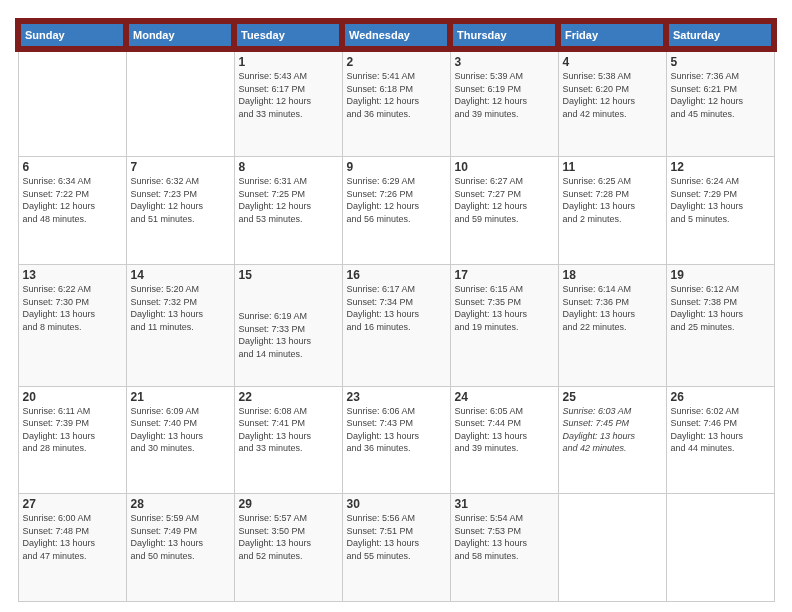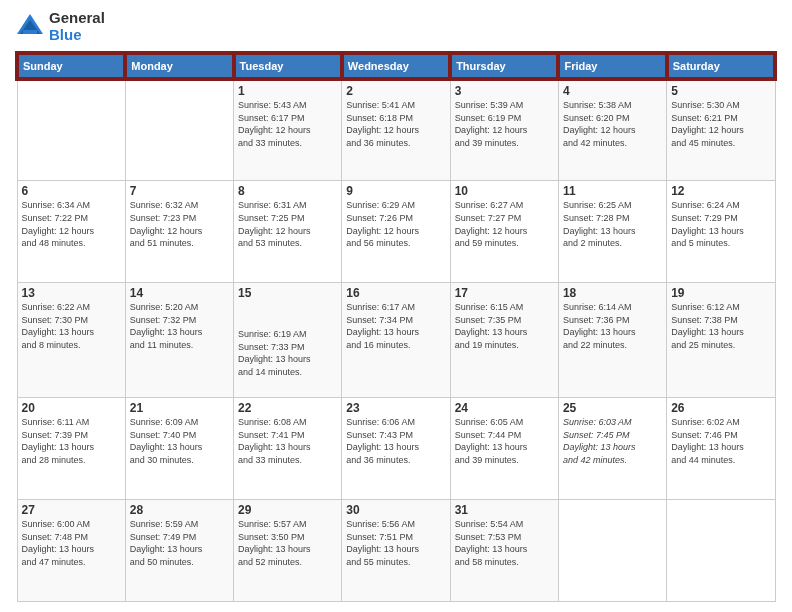--- a/index.html
+++ b/index.html
@@ -66,21 +66,21 @@
       flex: 1;
       table-layout: fixed;
     }
     .calendar-table thead th {
       background-color: #3a7abf;
       color: #fff;
       font-size: 11px;
       font-weight: bold;
       padding: 5px 4px;
       text-align: left;
-      border: 4px solid #7f1d1d;
+      border: 6px solid #7f1d1d;
     }
     .calendar-table tbody td {
       border: 1px solid #ccc;
       vertical-align: top;
       padding: 3px 4px;
       font-size: 9.5px;
       color: #333;
       height: 88px;
       background: #fff;
     }
@@ -101,31 +101,20 @@
     }
     .empty-cell {
       background: #fff !important;
     }
   </style>
 </head>
 <body>
 
 <div class="page">
   <div class="header">
-    <div class="logo">
-      <svg class="logo-icon" viewBox="0 0 30 30">
-        <polygon points="15,2 28,22 2,22" fill="#2a7bd4"></polygon>
-        <polygon points="15,8 25,22 5,22" fill="#1a5fa0"></polygon>
-        <rect x="8" y="18" width="14" height="4" fill="#2a7bd4"></rect>
-      </svg>
-      <div class="logo-text">
-        <span class="logo-general">General</span>
-        <span class="logo-blue">Blue</span>
-      </div>
-    </div>
   </div>
 
   <table class="calendar-table">
     <thead>
       <tr>
       <th>Sunday</th>
           <th>Monday</th>
           <th>Tuesday</th>
           <th>Wednesday</th>
           <th>Thursday</th>
@@ -160,21 +149,21 @@
           </td>
           <td>
             <span class="day-number">4</span>
             <div class="day-info" style="white-space: pre-line;">Sunrise: 5:38 AM
 Sunset: 6:20 PM
 Daylight: 12 hours
 and 42 minutes.</div>
           </td>
           <td>
             <span class="day-number">5</span>
-            <div class="day-info" style="white-space: pre-line;">Sunrise: 5:30 AM
+            <div class="day-info" style="white-space: pre-line;">Sunrise: 7:36 AM
 Sunset: 6:21 PM
 Daylight: 12 hours
 and 45 minutes.</div>
           </td>
         </tr>
         <tr>
           <td>
             <span class="day-number">6</span>
             <div class="day-info" style="white-space: pre-line;">Sunrise: 6:34 AM
 Sunset: 7:22 PM

